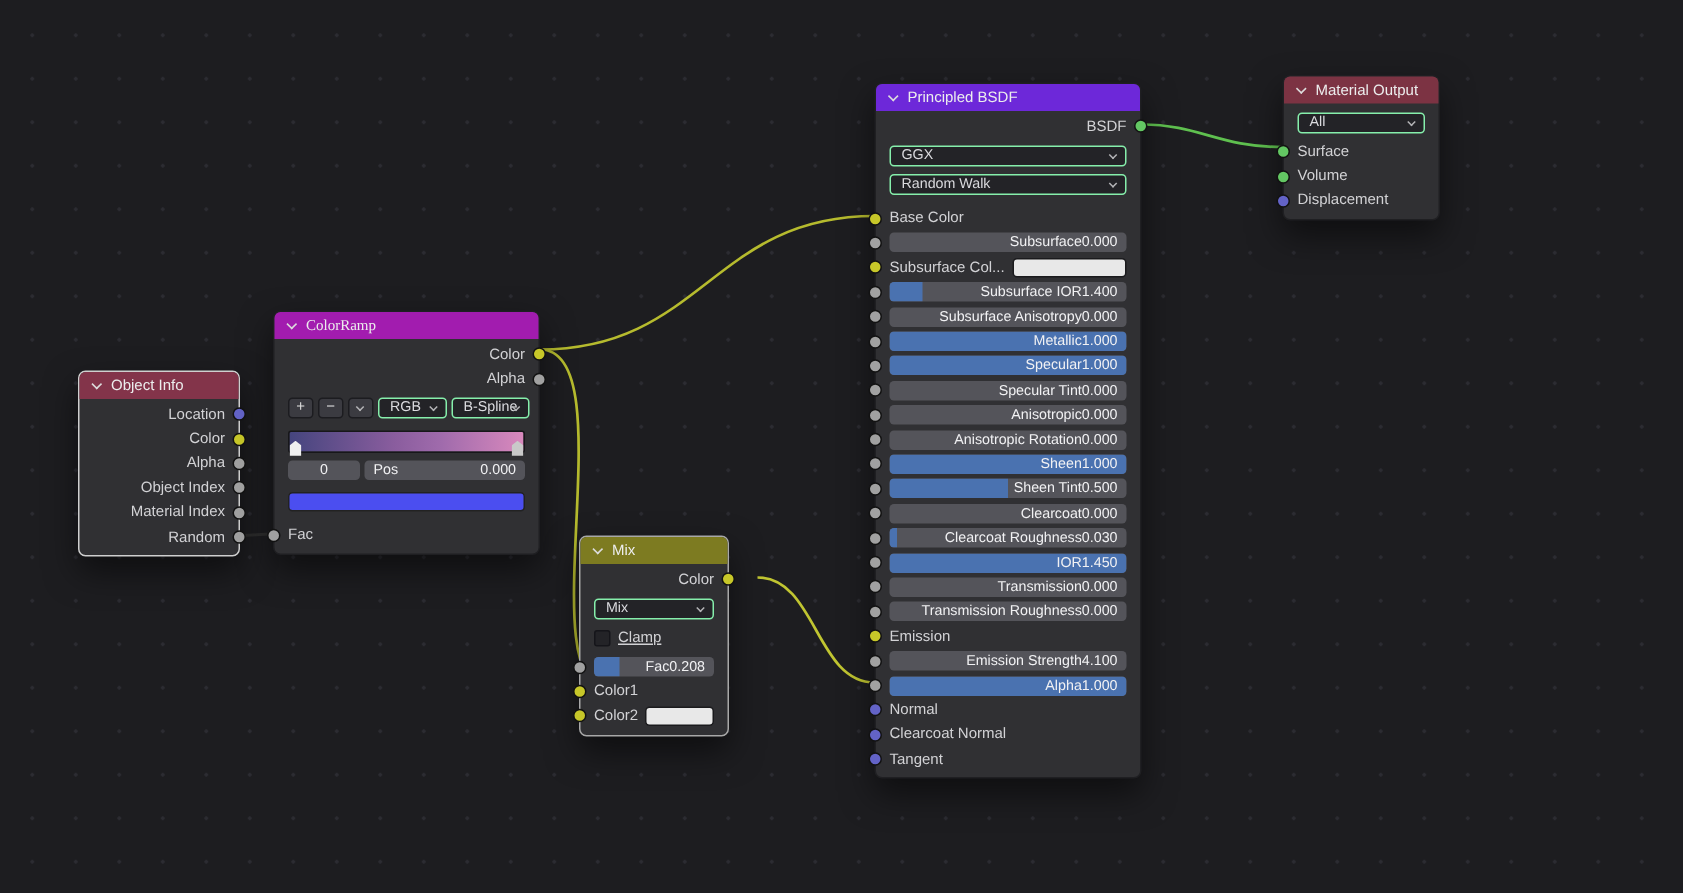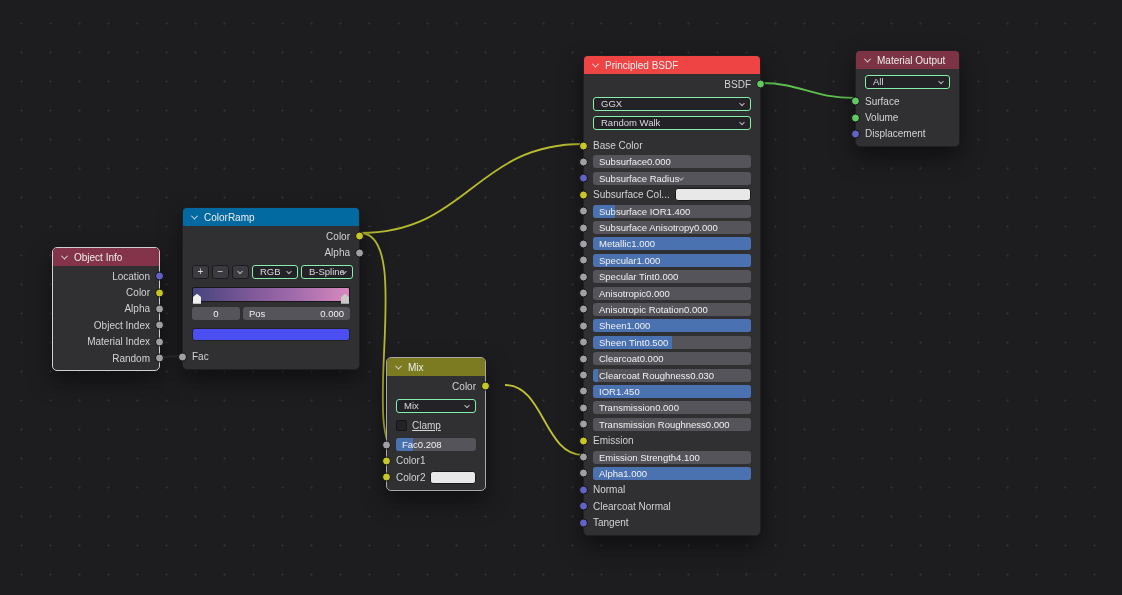--- a/index.html
+++ b/index.html
@@ -21,23 +21,23 @@
   }
   .node.sel  { border-color:#cfcfcf; }
   .node.sel2 { border-color:#a8a8a8; }
   .hdr {
     height:18px; display:flex; align-items:center; gap:7px;
     padding:0 9px; border-radius:4px 4px 0 0;
     color:#eceded; font-size:10px; white-space:nowrap;
   }
   .hdr-input    { background:#83344a; }
   .hdr-output   { background:#7c3343; }
-  .hdr-convert  { background:#0369a1; }
+  .hdr-convert  { background:#a21caf;font-family:Liberation Serif, serif; }
   .hdr-color    { background:#7d7b21; }
-  .hdr-shader   { background:#ef4444; }
+  .hdr-shader   { background:#6d28d9; }
   .chev {
     width:5px; height:5px; flex:none;
     border-right:1.5px solid #dcdcdc; border-bottom:1.5px solid #dcdcdc;
     transform:rotate(45deg) translate(-1px,-1px);
   }
   .body { position:relative; padding:2px 0 4px; }
   .prow { position:relative; display:flex; align-items:center; height:16.4px; padding:0 9px; gap:5px; }
   .prow.out { justify-content:flex-end;text-align:right; }
   .lbl { white-space:nowrap; color:#d2d2d5; }
   .socket {
@@ -46,21 +46,21 @@
   }
   .socket.in   { left:-5px; }
   .socket.outp { right:-5px; }
   .s-color  { background:#c7c729; }
   .s-value  { background:#a1a1a1; }
   .s-vector { background:#6363c7; }
   .s-shader { background:#63c763; }
   .slider {
     flex:1; position:relative; height:13px; overflow:hidden;
     background:#54545a; border-radius:3px;
-    display:flex; align-items:center; justify-content:flex-start;
+    display:flex; align-items:center; justify-content:flex-end;
     padding:0 6px; font-size:9.5px; color:#f1f1f3; white-space:nowrap;
   }
   .slider .fill { position:absolute; left:0; top:0; bottom:0; background:#4a72b0; }
   .slider span { position:relative; }
   .dd {
     flex:1; position:relative; height:14px;
     background:#232327; border:1px solid #86efac; border-radius:3px;
     display:flex; align-items:center; padding:0 7px 0 7px;
     font-size:9.5px; color:#dadade; white-space:nowrap;
   }
@@ -260,27 +260,20 @@
       </div>
       <div class="prow">
         <span class="socket in s-value"></span>
         <div class="slider">
             <div class="fill" style="width: 0%;"></div>
             <span>Subsurface</span>
             <span>0.000</span>
           </div>
       </div>
       <div class="prow">
-        <span class="socket in s-vector"></span>
-        <div class="slider">
-            <span>Subsurface Radius</span>
-            <span class="chev2" style="position:static; transform:rotate(45deg);"></span>
-          </div>
-      </div>
-      <div class="prow">
         <span class="socket in s-color"></span>
         <span class="lbl">Subsurface Col...</span>
         <div class="swatch" style="flex: 1 1 0%; background: rgb(232, 232, 232);"></div>
       </div>
       <div class="prow">
         <span class="socket in s-value"></span>
         <div class="slider">
             <div class="fill" style="width: 14%;"></div>
             <span>Subsurface IOR</span>
             <span>1.400</span>

